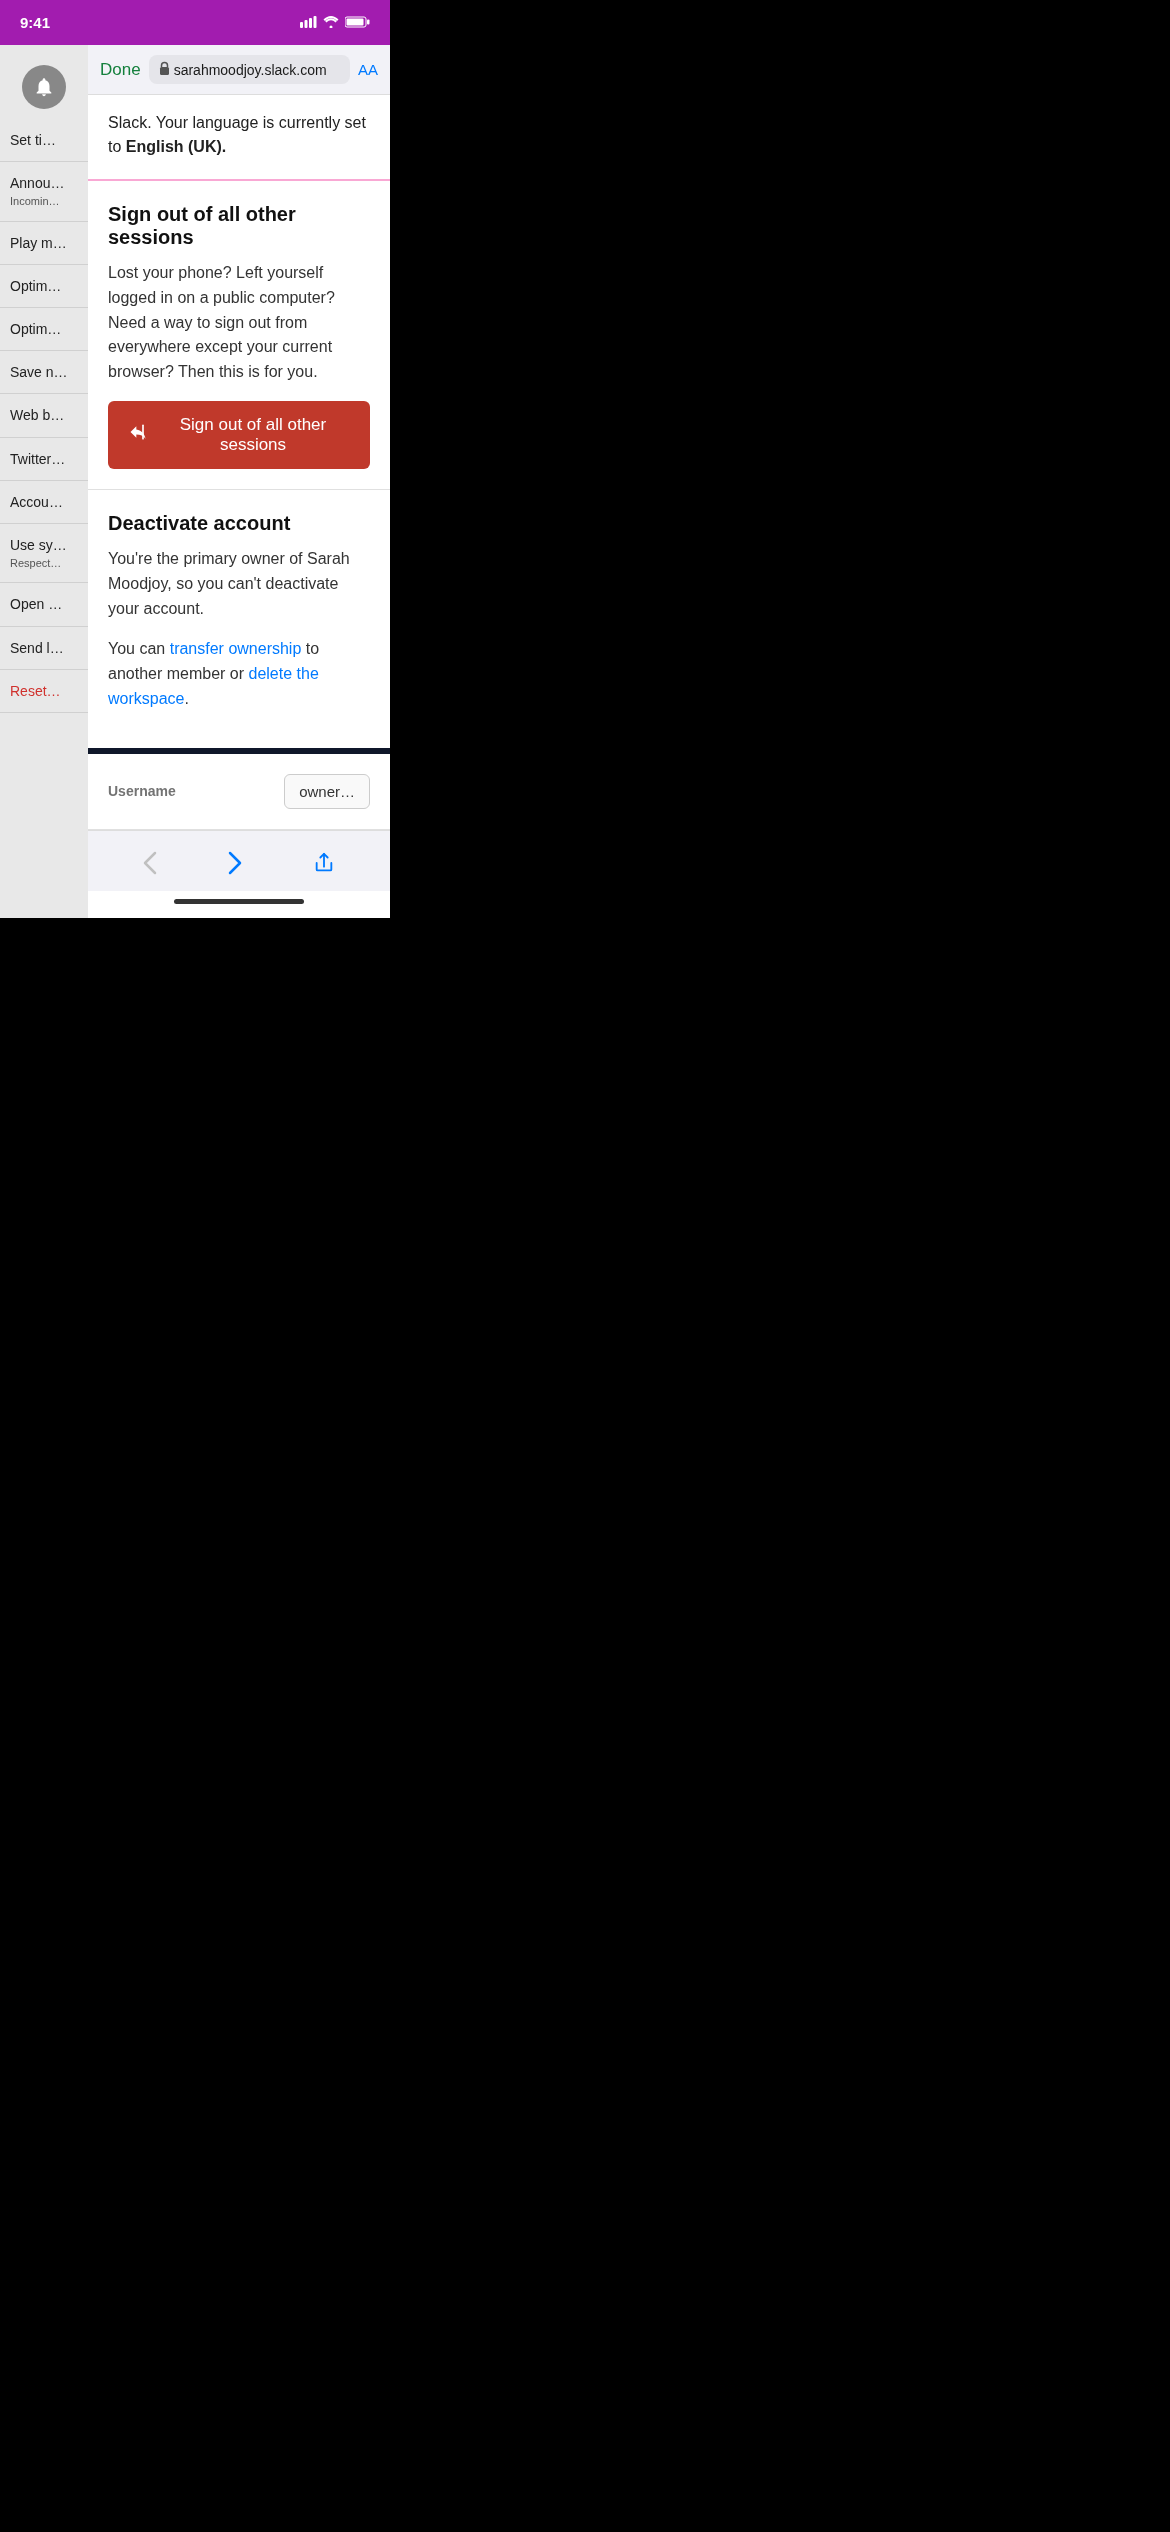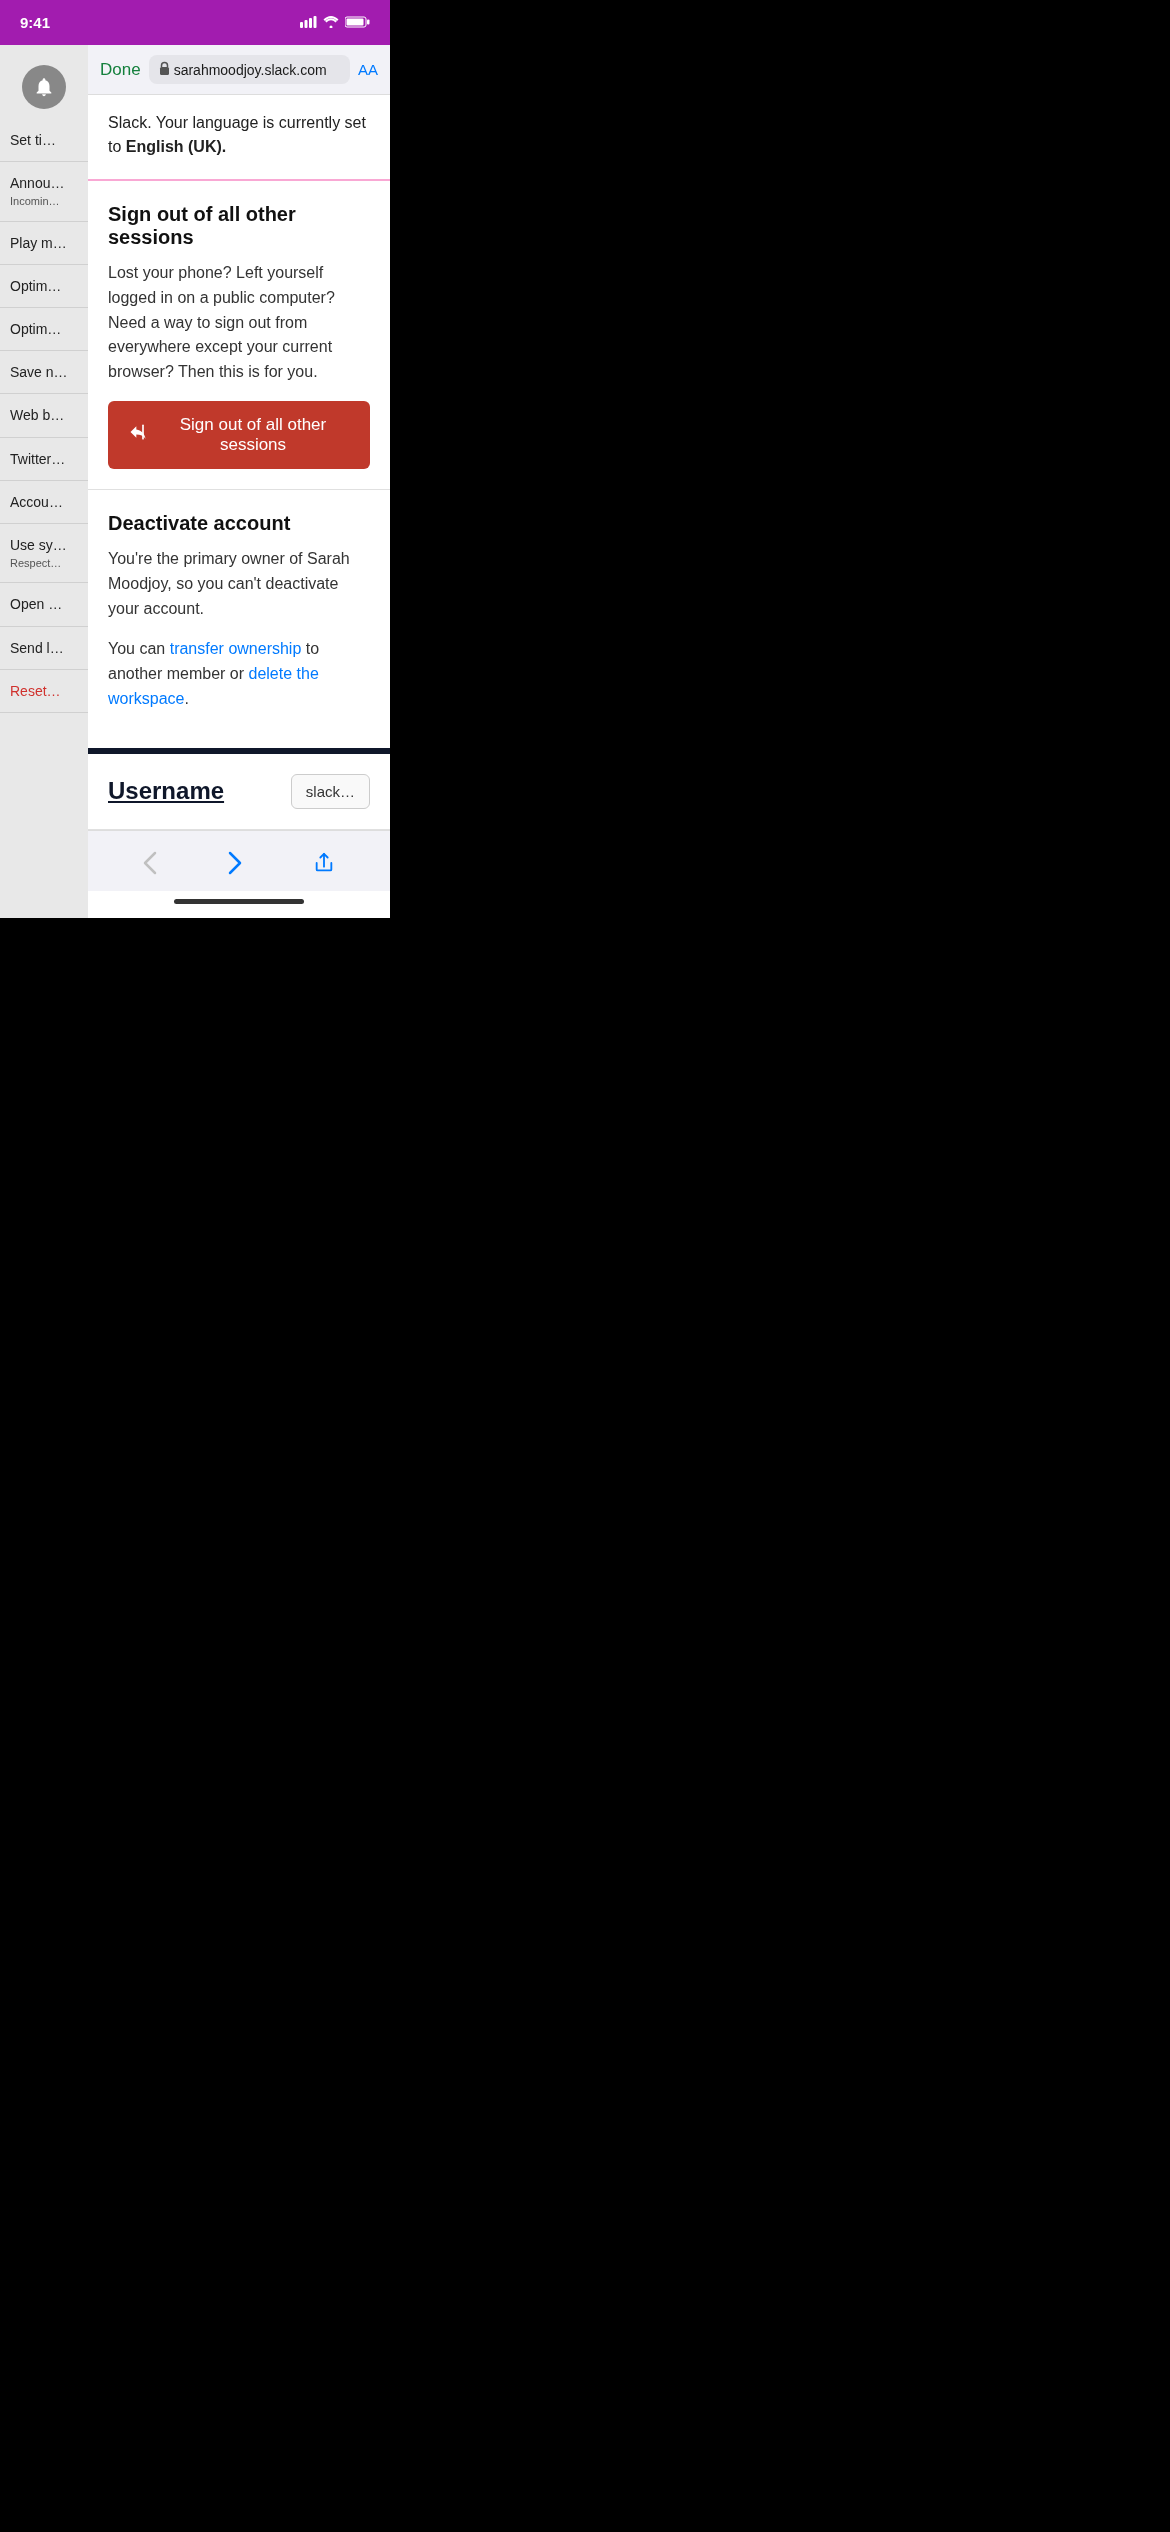--- a/index.html
+++ b/index.html
@@ -232,24 +232,23 @@
     
     .username-section {
       padding: 20px 20px;
       border-bottom: 1px solid #e0e0e0;
       display: flex;
       align-items: center;
       justify-content: space-between;
     }
 
     .username-label {
-      font-size: 24px;
+      font-size: 14px;
       font-weight: 700;
-      color: #0f172a;
-      text-decoration: underline;
+      color: #737373;
     }
 
     .expand-btn {
       border: 1px solid #ccc;
       border-radius: 6px;
       padding: 8px 14px;
       font-size: 15px;
       color: #333;
       background: #f9f9f9;
       cursor: pointer;
@@ -422,21 +421,21 @@
       <div class="deactivate-section">
         <h2 class="section-title">Deactivate account</h2>
         <p class="section-body">You're the primary owner of Sarah Moodjoy, so you can't deactivate your account.</p>
         <p class="section-body">
           <span>You can </span><a href="#" class="link-blue">transfer ownership</a><span> to another member or </span><a href="#" class="link-blue">delete the workspace</a><span>.</span>
         </p>
       </div>
 
       <div class="username-section">
         <span class="username-label">Username</span>
-        <button class="expand-btn">slack…</button>
+        <button class="expand-btn">owner…</button>
       </div>
 
     </div>
 
     <div class="bottom-toolbar">
       <button class="toolbar-btn disabled">
         <svg width="14" height="24" viewBox="0 0 14 24" fill="#c0c0c0">
           <path d="M12 2L2 12l10 10" stroke="#c0c0c0" stroke-width="2.5" fill="none" stroke-linecap="round" stroke-linejoin="round"></path>
         </svg>
       </button>

